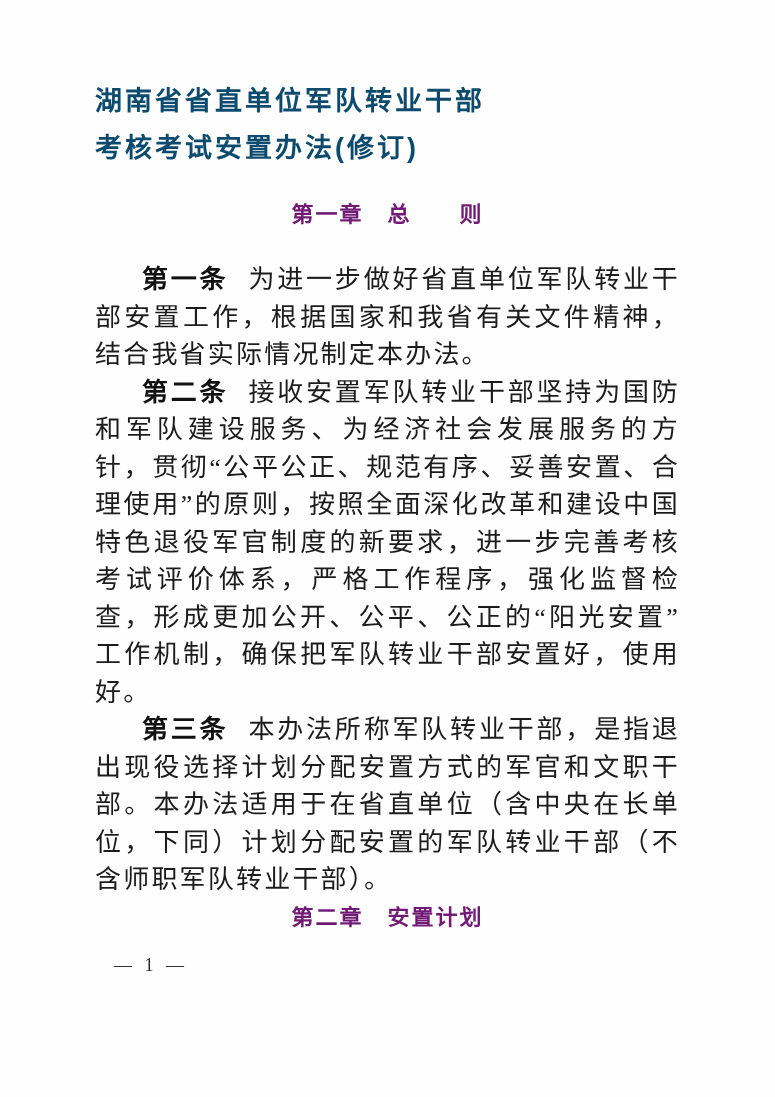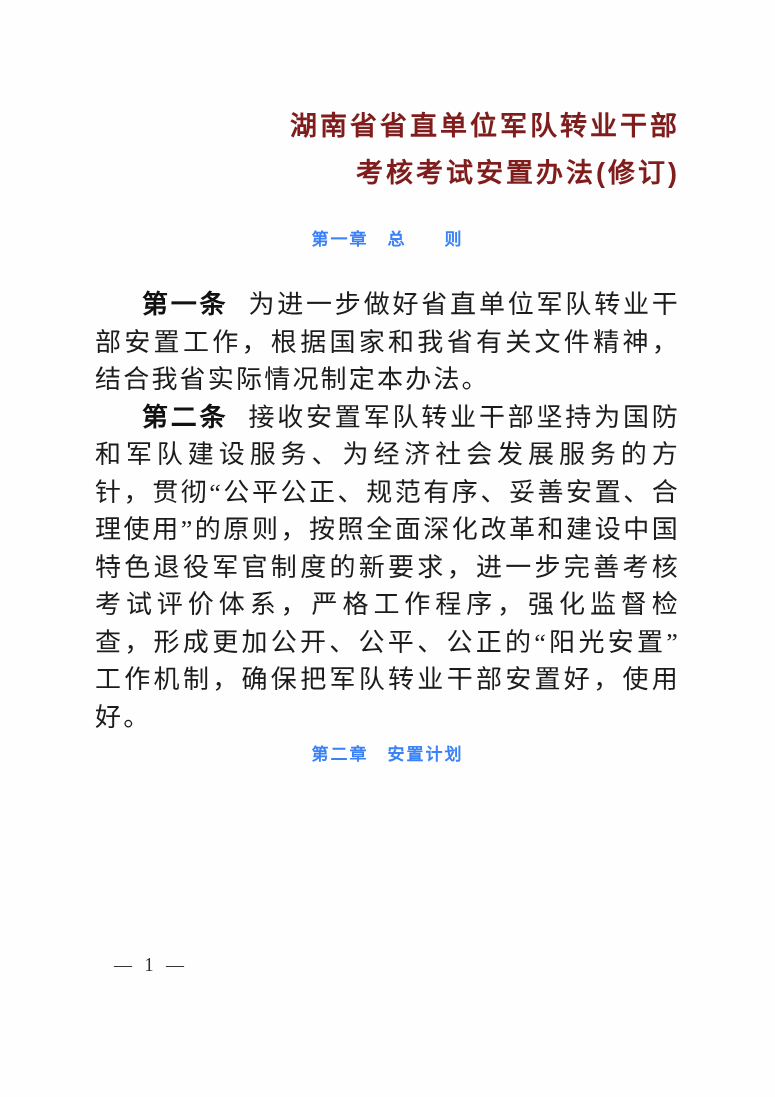--- a/index.html
+++ b/index.html
@@ -18,40 +18,40 @@
     color: #1c1c1c;
     overflow: hidden;
   }
 
   .content {
     padding: 0 95px;
   }
 
   
   .doc-title {
-    padding-top: 103px;
-    text-align: right;
+    padding-top: 78px;
+    text-align: left;
     font-family: "Liberation Sans", sans-serif;
     font-weight: bold;
     font-size: 27px;
     line-height: 47px;
     letter-spacing: 3px;
-    color: #7f1d1d;
+    color: #0c4a6e;
   }
   .doc-title .title-line { display: block; }
 
   
   .chapter-heading {
     text-align: center;
     font-family: "Liberation Sans", sans-serif;
     font-weight: bold;
-    font-size: 17px;
+    font-size: 22px;
     line-height: 38px;
     letter-spacing: 2px;
-    color: #3b82f6;
+    color: #701a75;
   }
   .chapter-heading.first { margin-top: 24px; }
   .chapter-heading.second { }
 
   
   .article {
     font-family: "Liberation Serif", serif;
     font-size: 26px;
     line-height: 37.5px;
     letter-spacing: 2.2px;
@@ -97,20 +97,23 @@
     <h2 class="chapter-heading first">第一章　总　　则</h2>
 
     <p class="article first">
       <span class="article-label">第一条</span><span>为进一步做好省直单位军队转业干部安置工作，根据国家和我省有关文件精神，结合我省实际情况制定本办法。</span>
     </p>
 
     <p class="article">
       <span class="article-label">第二条</span><span>接收安置军队转业干部坚持为国防和军队建设服务、为经济社会发展服务的方针，贯彻“公平公正、规范有序、妥善安置、合理使用”的原则，按照全面深化改革和建设中国特色退役军官制度的新要求，进一步完善考核考试评价体系，严格工作程序，强化监督检查，形成更加公开、公平、公正的“阳光安置”工作机制，确保把军队转业干部安置好，使用好。</span>
     </p>
 
+    <p class="article">
+      <span class="article-label">第三条</span><span>本办法所称军队转业干部，是指退出现役选择计划分配安置方式的军官和文职干部。本办法适用于在省直单位（含中央在长单位，下同）计划分配安置的军队转业干部（不含师职军队转业干部）。</span>
+    </p>
 
     <h2 class="chapter-heading second">第二章　安置计划</h2>
 
 
   </div>
 
   <div class="page-number">— 1 —</div>
 </div>
 
 </body></html>

